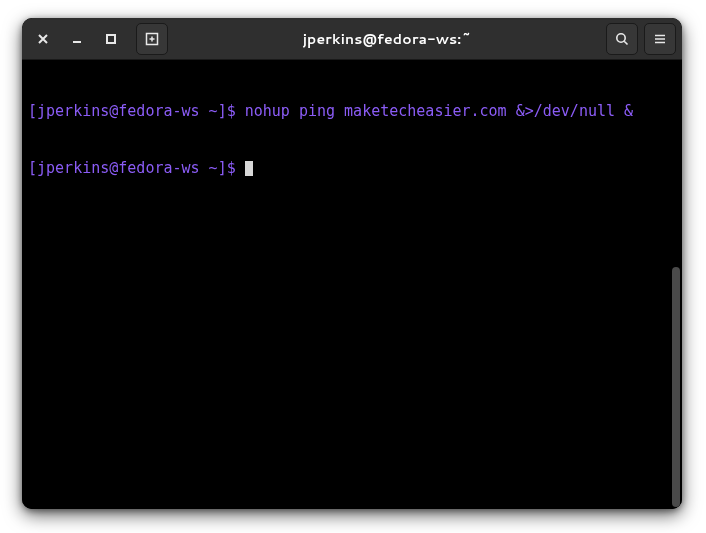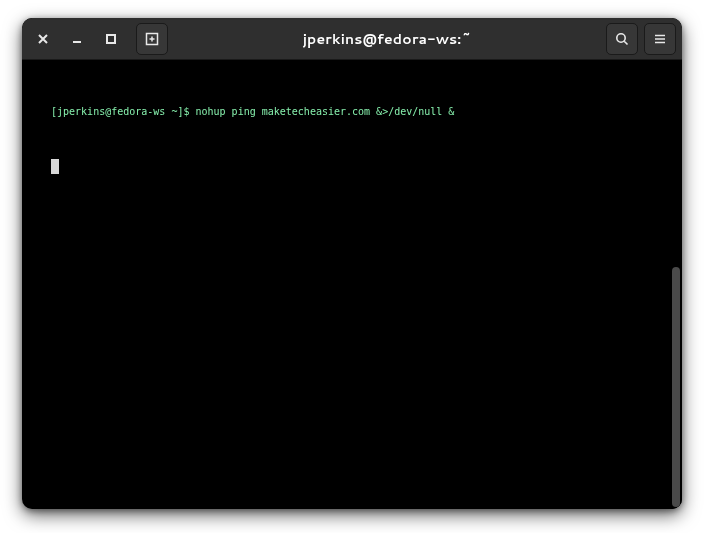--- a/index.html
+++ b/index.html
@@ -96,28 +96,27 @@
       color: #e8e8e8;
       cursor: pointer;
     }
     .hb-btn svg {
       width: 16px;
       height: 16px;
     }
     .terminal-body {
       flex: 1;
       background: #000000;
-      color: #86efac;
-      font-size: 10px;
+      color: #8b5cf6;
+      font-size: 15px;
       line-height: 19px;
       padding: 4px 6px;
       white-space: pre;
       overflow: hidden;
       position: relative;
-      margin-left: 23px;
     }
     .term-line {
       display: block;
     }
     .cursor-block {
       display: inline-block;
       width: 8px;
       height: 15px;
       background: #d8d8d8;
       vertical-align: text-bottom;
@@ -176,18 +175,18 @@
       </div>
       <div class="hb-btn">
         <svg viewBox="0 0 16 16">
           <path d="M3 4.5 L13 4.5 M3 8 L13 8 M3 11.5 L13 11.5" stroke="currentColor" stroke-width="1.6"></path>
         </svg>
       </div>
     </div>
   </div>
   <div class="terminal-body">
     <span class="term-line">[jperkins@fedora-ws ~]$ nohup ping maketecheasier.com &amp;&gt;/dev/null &amp;</span>
-    <span class="term-line"><span class="cursor-block"></span></span>
+    <span class="term-line"><span>[jperkins@fedora-ws ~]$ </span><span class="cursor-block"></span></span>
   </div>
   <div class="scrollbar-track">
     <div class="scrollbar-thumb"></div>
   </div>
 </div>
 
 </body></html>

